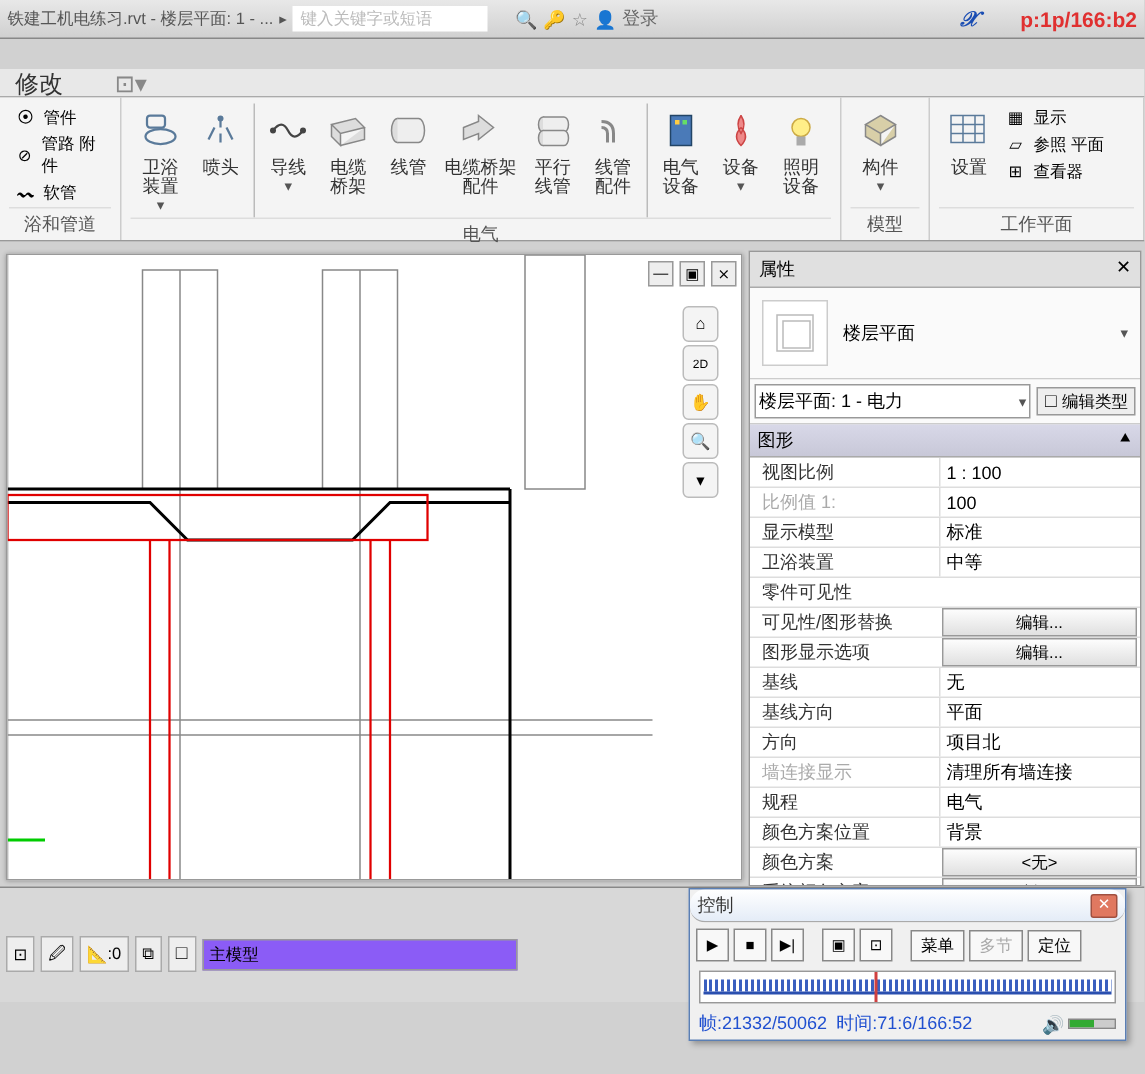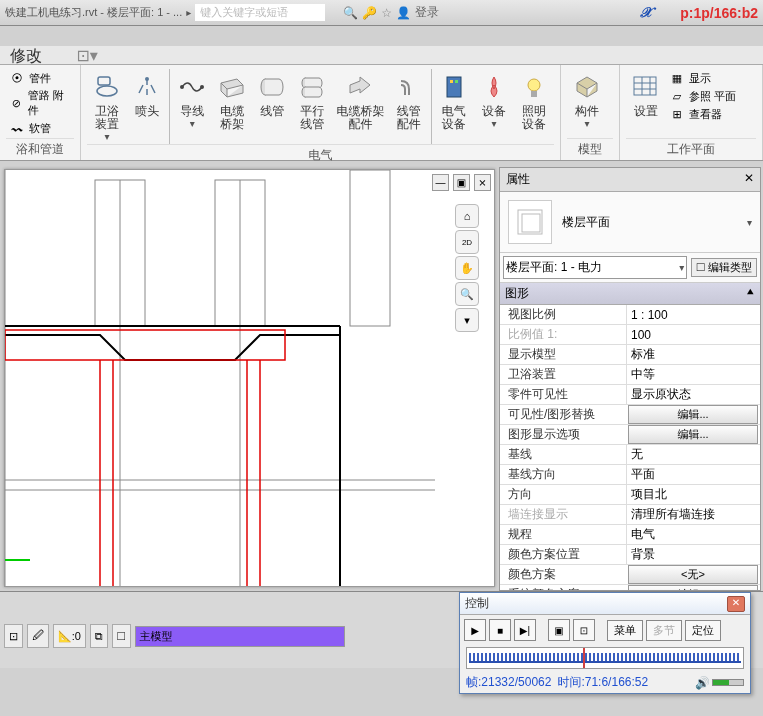--- a/index.html
+++ b/index.html
@@ -33,21 +33,21 @@
 .prop-list{overflow-y:auto;flex:1;}
 .prop-row{display:flex;border-bottom:1px solid #ddd;background:#fff;height:19px;align-items:center;}
 .prop-label{width:118px;padding-left:8px;font-size:12px;color:#333;}
 .prop-label.disabled{color:#aaa;}
 .prop-val{flex:1;padding-left:4px;font-size:12px;border-left:1px solid #ddd;height:100%;display:flex;align-items:center;}
 .prop-btn{flex:1;margin:0 2px;background:linear-gradient(#fdfdfd,#e0e0e0);border:1px solid #999;font-size:11px;text-align:center;padding:1px 0;cursor:pointer;}
 .statusbar{height:56px;background:#d8d8d8;border-top:1px solid #888;padding:16px 4px 4px 4px;display:flex;align-items:center;gap:4px;}
 .status-item{display:flex;align-items:center;border:1px solid #aaa;background:#eee;padding:2px 4px;font-size:11px;height:18px;}
 .main-model{background:#8b5cf6;border:1px solid #999;padding:2px 4px;font-size:11px;width:200px;}
 .control-panel{position:absolute;right:12px;bottom:22px;width:290px;height:100px;background:#f0f0f0;border:1px solid #5b7fb4;box-shadow:2px 2px 4px rgba(0,0,0,0.3);}
-.cp-title{background:linear-gradient(#fff,#e4ecf7);padding:2px 5px;font-size:12px;color:#333;display:flex;justify-content:space-between;align-items:center;border-bottom:1px solid #aaa;}
+.cp-title{background:linear-gradient(#fff,#e4ecf7);padding:2px 5px;font-size:12px;color:#333;display:flex;justify-content:space-between;align-items:center;border-bottom:1px solid #aaa;border-radius:10px;}
 .cp-close{width:16px;height:14px;background:#e07860;border:1px solid #a05040;border-radius:2px;color:#fff;font-size:10px;text-align:center;cursor:pointer;}
 .cp-toolbar{display:flex;padding:4px;gap:3px;align-items:center;}
 .cp-btn{width:20px;height:20px;border:1px solid #888;background:#f8f8f8;font-size:10px;display:flex;align-items:center;justify-content:center;cursor:pointer;}
 .cp-txtbtn{border:1px solid #888;background:#f8f8f8;padding:2px 6px;font-size:11px;cursor:pointer;}
 .cp-txtbtn.disabled{color:#aaa;}
 .cp-slider{height:20px;margin:2px 6px;background:#fff;border:1px solid #999;position:relative;}
 .cp-slider-fill{position:absolute;height:8px;top:5px;left:2px;right:2px;background:repeating-linear-gradient(90deg,#3a5fbf 0 2px,transparent 2px 4px);border-bottom:2px solid #2a4faf;}
 .cp-slider-mark{position:absolute;top:0;height:100%;width:2px;background:#d04040;}
 .cp-status{padding:3px 6px;font-size:12px;color:#2050d0;display:flex;align-items:center;gap:6px;}
 .vol{margin-left:auto;display:flex;align-items:center;gap:2px;}
@@ -144,35 +144,35 @@
             <svg width="30" height="24">
               <ellipse cx="8" cy="12" rx="4" ry="8" fill="#ddd" stroke="#888"></ellipse>
               <path d="M8 4 L22 4 A4 8 0 0 1 22 20 L8 20" fill="#eee" stroke="#888"></path>
             </svg>
           </div>
           <span class="ribbon-label">线管</span>
         </div>
       <div class="ribbon-item">
           <div class="ribbon-icon">
             <svg width="30" height="24">
+              <path d="M4 10 L14 6 L14 2 L24 10 L14 18 L14 14 L4 18 Z" stroke="#888" fill="#ddd"></path>
+            </svg>
+          </div>
+          <span class="ribbon-label">电缆桥架配件</span>
+        </div>
+      <div class="ribbon-item">
+          <div class="ribbon-icon">
+            <svg width="30" height="24">
               <ellipse cx="8" cy="8" rx="3" ry="5" fill="#ddd" stroke="#888"></ellipse>
               <path d="M8 3 L22 3 A3 5 0 0 1 22 13 L8 13" fill="#eee" stroke="#888"></path>
               <ellipse cx="8" cy="17" rx="3" ry="5" fill="#ddd" stroke="#888"></ellipse>
               <path d="M8 12 L22 12 A3 5 0 0 1 22 22 L8 22" fill="#eee" stroke="#888"></path>
             </svg>
           </div>
           <span class="ribbon-label">平行线管</span>
-        </div>
-      <div class="ribbon-item">
-          <div class="ribbon-icon">
-            <svg width="30" height="24">
-              <path d="M4 10 L14 6 L14 2 L24 10 L14 18 L14 14 L4 18 Z" stroke="#888" fill="#ddd"></path>
-            </svg>
-          </div>
-          <span class="ribbon-label">电缆桥架配件</span>
         </div>
       <div class="ribbon-item">
           <div class="ribbon-icon">
             <svg width="28" height="24">
               <path d="M6 6 Q14 6 14 14 L14 20 M6 10 Q10 10 10 14 L10 20" stroke="#888" stroke-width="2" fill="none"></path>
             </svg>
           </div>
           <span class="ribbon-label">线管配件</span>
         </div>
       <div style="border-left:1px solid #bbb;margin:0 2px;"></div>
@@ -342,21 +342,20 @@
         <div class="prop-row">
           <div class="prop-label">显示模型</div>
           <div class="prop-val">标准</div>
         </div>
         <div class="prop-row">
           <div class="prop-label">卫浴装置</div>
           <div class="prop-val">中等</div>
         </div>
         <div class="prop-row">
           <div class="prop-label">零件可见性</div>
-          <div class="prop-val">显示原状态</div>
         </div>
         <div class="prop-row">
           <div class="prop-label">可见性/图形替换</div>
           <div class="prop-btn">编辑...</div>
         </div>
         <div class="prop-row">
           <div class="prop-label">图形显示选项</div>
           <div class="prop-btn">编辑...</div>
         </div>
         <div class="prop-row">

